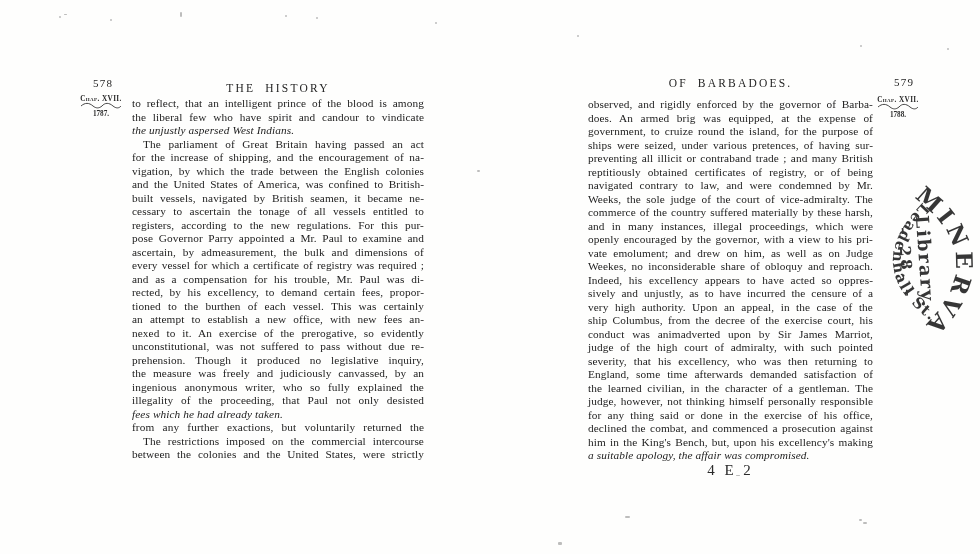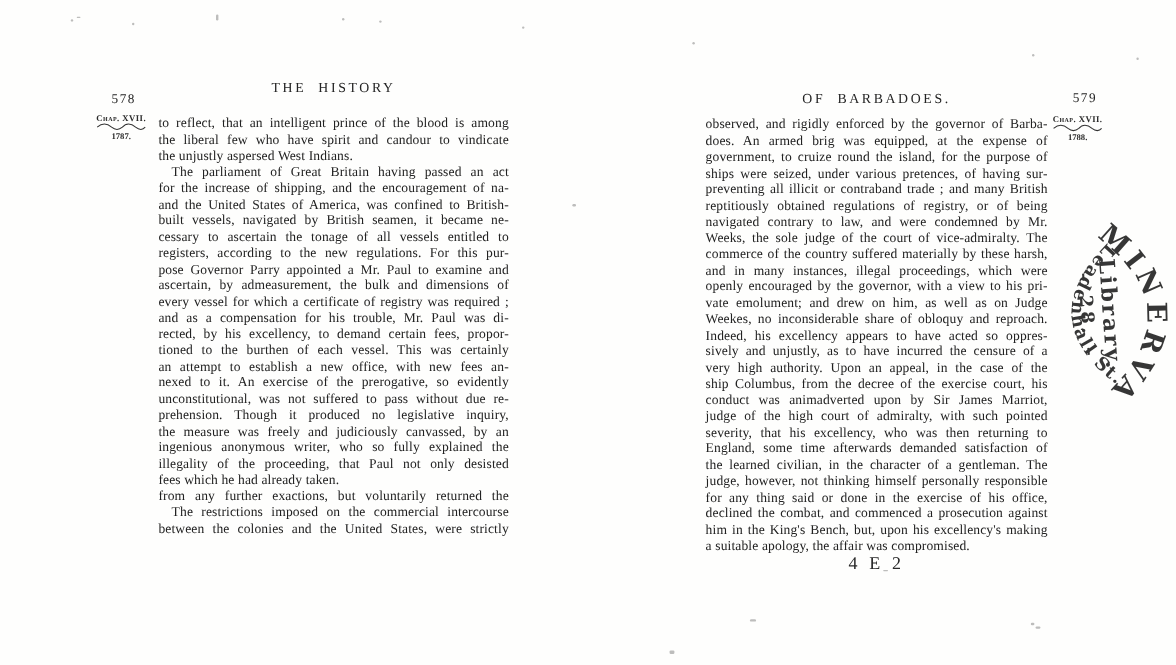--- a/index.html
+++ b/index.html
@@ -6,55 +6,56 @@
   body{width:980px;height:554px;overflow:hidden;background:#fefefd;}
   .sheet{position:relative;width:980px;height:554px;background:#fefefd;
          font-family:"Liberation Serif", serif;color:#1f1f1f;}
   .abs{position:absolute;}
   .folio{font-size:11px;letter-spacing:1.2px;color:#242424;}
   .running-head{font-size:11.5px;letter-spacing:2.2px;word-spacing:5px;text-align:center;color:#242424;}
   .body-block{position:absolute;}
   .bline{font-size:11.3px;line-height:13.5px;height:13.5px;
          text-align:justify;text-align-last:justify;
          letter-spacing:0.1px;color:#222;white-space:nowrap_off;}
-  .bline.nj{text-align-last:left;}
+  .bline.nj{text-align-last:left;font-style:italic;}
   .bline.ind{padding-left:11px;}
   .margin-note{text-align:center;color:#2b2b2b;font-weight:bold;}
   .margin-note .chap{font-size:7.2px;letter-spacing:0.4px;font-variant:small-caps;white-space:nowrap;}
   .margin-note .year{font-size:7.2px;margin-top:1px;}
   .squiggle{display:block;margin:-1px auto 0 auto;}
   .sig-mark{font-size:15px;letter-spacing:3px;text-align:center;color:#2a2a2a;}
   .stamp-wrap{position:absolute;left:840px;top:202px;width:170px;height:120px;
               transform:rotate(86deg);opacity:0.88;pointer-events:none;}
   .stamp-wrap svg text{font-family:"DejaVu Serif", serif;font-weight:bold;fill:#1b1b1b;}
   .speck{position:absolute;background:#9a9a9a;opacity:0.65;border-radius:1px;}
 </style>
 </head>
 <body>
 
 <div class="sheet">
 
   <div>
     <div class="abs folio" style="left:93px;top:77px;">578</div>
-    <div class="abs running-head" style="left:132px;top:68px;width:292px;">THE HISTORY</div>
+    <div class="abs running-head" style="left:132px;top:82px;width:292px;">THE HISTORY</div>
 
     <div class="abs margin-note" style="left:72px;top:95px;width:58px;">
       <div class="chap">Chap. XVII.</div>
       <svg class="squiggle" width="44" height="7" viewBox="0 0 44 7">
         <path d="M2 4 C6 0.5,10 0.5,14 4 C17 6.5,20 6.5,23 4 C26 0.5,30 0.5,34 4 C37 6.5,40 6.5,42 4" stroke="#333" stroke-width="0.9" fill="none"></path>
       </svg>
       <div class="year">1787.</div>
     </div>
 
     <div class="body-block" style="left:132px;top:97px;width:292px;">
         <div class="bline">to reflect, that an intelligent prince of the blood is among</div>
         <div class="bline">the liberal few who have spirit and candour to vindicate</div>
         <div class="bline nj">the unjustly aspersed West Indians.</div>
         <div class="bline ind">The parliament of Great Britain having passed an act</div>
         <div class="bline">for the increase of shipping, and the encouragement of na-</div>
+        <div class="bline">vigation, by which the trade between the English colonies</div>
         <div class="bline">and the United States of America, was confined to British-</div>
         <div class="bline">built vessels, navigated by British seamen, it became ne-</div>
         <div class="bline">cessary to ascertain the tonage of all vessels entitled to</div>
         <div class="bline">registers, according to the new regulations. For this pur-</div>
         <div class="bline">pose Governor Parry appointed a Mr. Paul to examine and</div>
         <div class="bline">ascertain, by admeasurement, the bulk and dimensions of</div>
         <div class="bline">every vessel for which a certificate of registry was required ;</div>
         <div class="bline">and as a compensation for his trouble, Mr. Paul was di-</div>
         <div class="bline">rected, by his excellency, to demand certain fees, propor-</div>
         <div class="bline">tioned to the burthen of each vessel. This was certainly</div>
@@ -83,21 +84,21 @@
       </svg>
       <div class="year">1788.</div>
     </div>
 
     <div class="body-block" style="left:588px;top:98px;width:285px;">
         <div class="bline">observed, and rigidly enforced by the governor of Barba-</div>
         <div class="bline">does. An armed brig was equipped, at the expense of</div>
         <div class="bline">government, to cruize round the island, for the purpose of</div>
         <div class="bline">ships were seized, under various pretences, of having sur-</div>
         <div class="bline">preventing all illicit or contraband trade ; and many British</div>
-        <div class="bline">reptitiously obtained regulations of registry, or of being</div>
+        <div class="bline">reptitiously obtained certificates of registry, or of being</div>
         <div class="bline">navigated contrary to law, and were condemned by Mr.</div>
         <div class="bline">Weeks, the sole judge of the court of vice-admiralty. The</div>
         <div class="bline">commerce of the country suffered materially by these harsh,</div>
         <div class="bline">and in many instances, illegal proceedings, which were</div>
         <div class="bline">openly encouraged by the governor, with a view to his pri-</div>
         <div class="bline">vate emolument; and drew on him, as well as on Judge</div>
         <div class="bline">Weekes, no inconsiderable share of obloquy and reproach.</div>
         <div class="bline">Indeed, his excellency appears to have acted so oppres-</div>
         <div class="bline">sively and unjustly, as to have incurred the censure of a</div>
         <div class="bline">very high authority. Upon an appeal, in the case of the</div>

